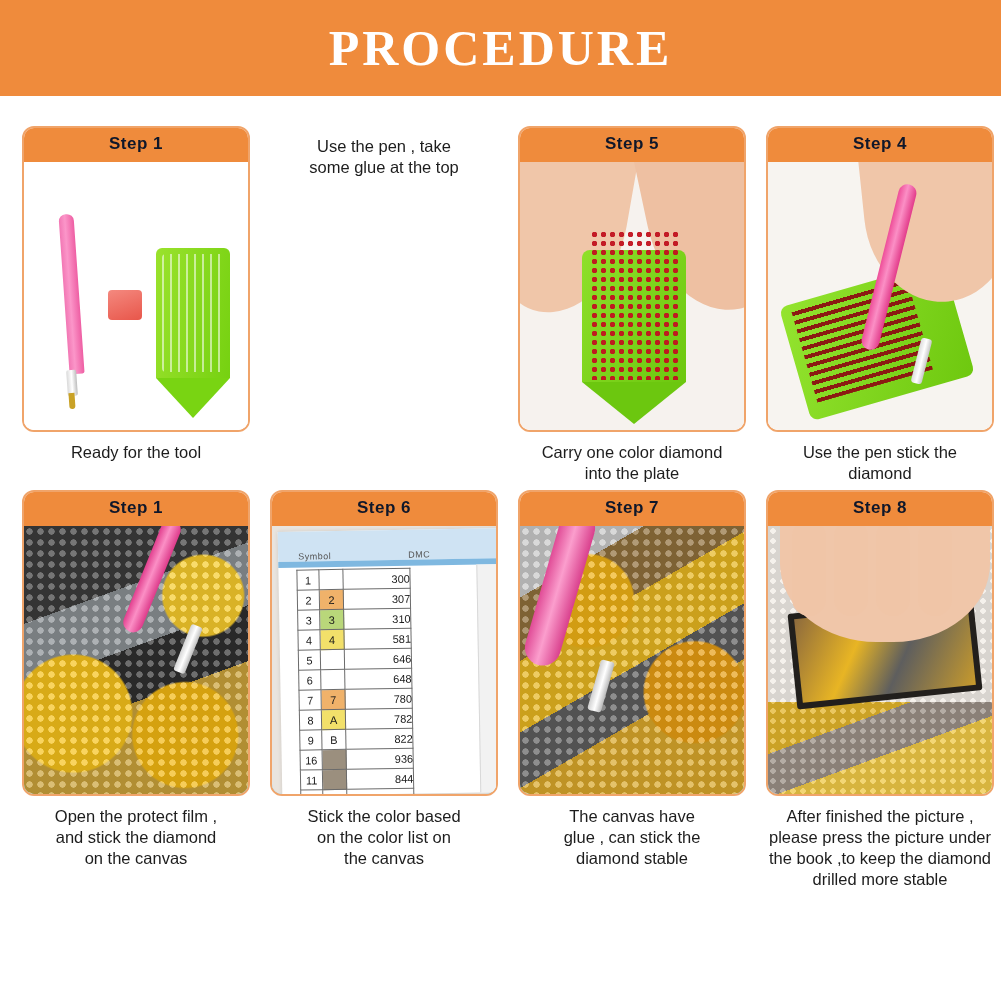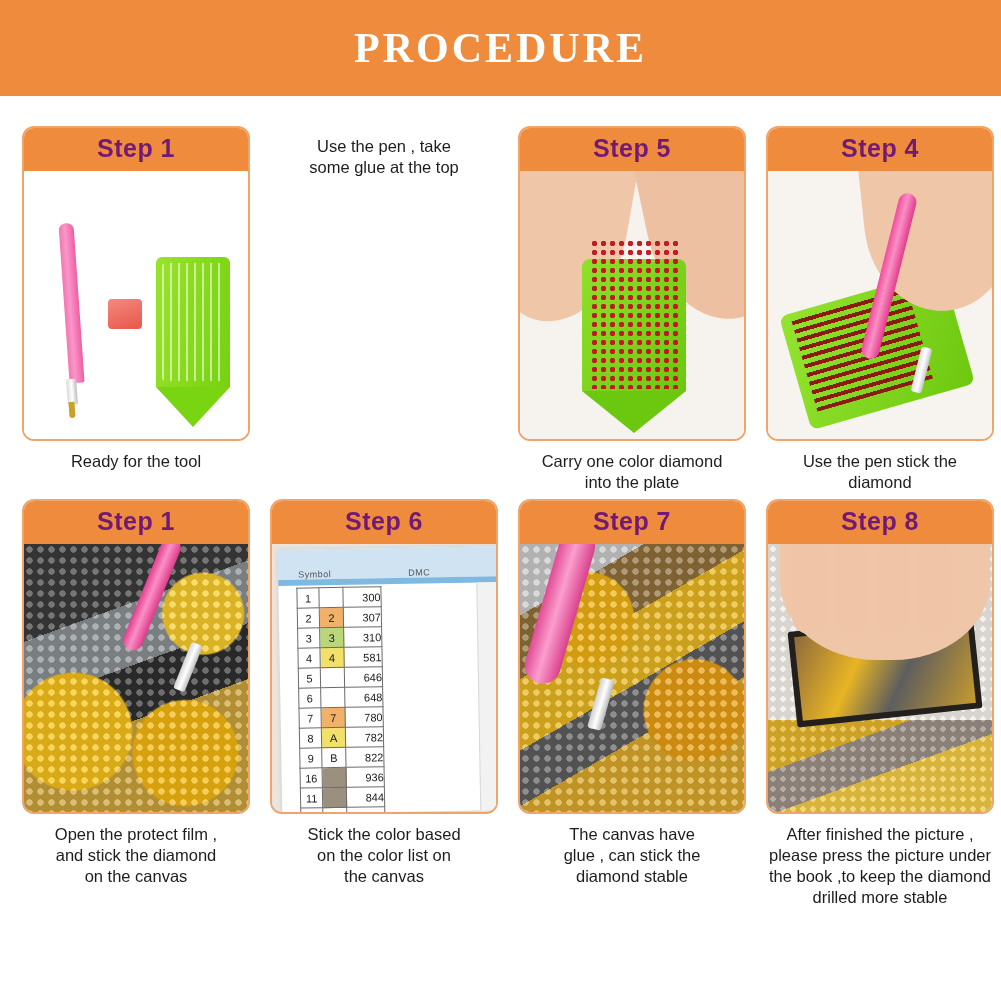--- a/index.html
+++ b/index.html
@@ -21,21 +21,21 @@
     height: 96px;
     background: #ef8b3c;
     display: flex;
     align-items: center;
     justify-content: center;
   }
   .header-title {
     color: #ffffff;
     font-family: "Liberation Serif", serif;
     font-weight: bold;
-    font-size: 42px;
+    font-size: 50px;
     letter-spacing: 3px;
     line-height: 66px;
   }
 
   
   .grid {
     padding: 30px 18px 0 18px;
     display: grid;
     grid-template-columns: repeat(4, 1fr);
     column-gap: 12px;
@@ -48,22 +48,22 @@
   }
   .card {
     width: 228px;
     border: 2px solid #f0a46a;
     border-radius: 12px;
     overflow: hidden;
     background: #ffffff;
   }
   .card-header {
     background: #ef8b3c;
-    color: #701a75;
-    font-size: 25px;
+    color: #0f172a;
+    font-size: 17px;
     font-weight: bold;
     text-align: center;
     padding: 6px 0 8px 0;
     letter-spacing: 0.5px;
   }
   .card-body {
     height: 268px;
     position: relative;
     overflow: hidden;
     background: #fdfdfd;
@@ -209,21 +209,21 @@
   .chart-table { position:absolute; left:18px; top:38px; border-collapse: collapse; }
   .chart-table td {
     border:1px solid #6b6b6b;
     width: 22px; height: 20px;
     font-size: 11px;
     text-align:center;
     color:#1a1a1a;
     font-family:"Liberation Sans", sans-serif;
   }
   .chart-table td.sym { width:24px; }
-  .chart-table td.num { width:38px; text-align:right; }
+  .chart-table td.num { width:20px; text-align:left;padding-left:48px; }
   .hl-y { background:#f2e06a; }
   .hl-g { background:#b9d77a; }
   .hl-o { background:#f0b26a; }
   .hl-k { background:#9b8f7e; }
   .paper-right { position:absolute; right:0; top:36px; width:26px; height:228px; background:#f2f2f2; border-left:1px solid #d8d8d8; }
   .paper-hdr { position:absolute; left:20px; top:20px; font-size:9px; color:#555; letter-spacing:.5px; }
 
   
   .s7-base { position:absolute; inset:0;
     background:

